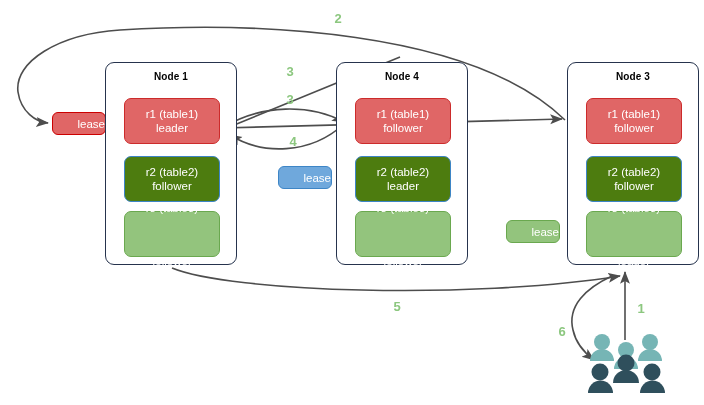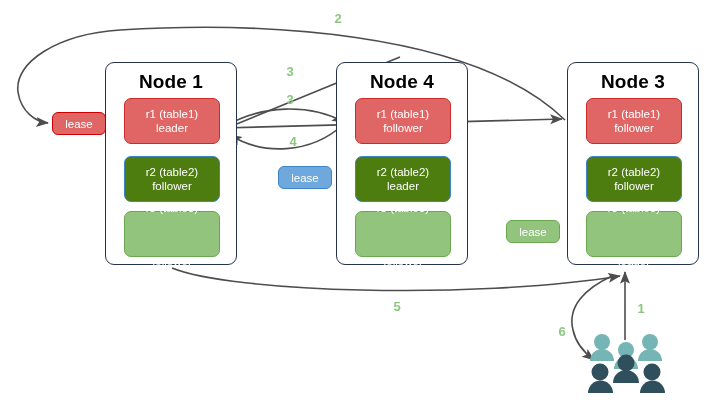--- a/index.html
+++ b/index.html
@@ -31,21 +31,21 @@
     border: 1.4px solid #26334d;
     border-radius: 9px;
     background: #ffffff;
   }
   .node-title {
     position: absolute;
     top: 8px;
     left: 0;
     width: 100%;
     text-align: center;
-    font-size: 19px;
+    font-size: 10px;
     font-weight: bold;
     color: #000000;
     letter-spacing: 0.1px;
   }
   .replica {
     position: absolute;
     box-sizing: border-box;
     border-radius: 7px;
     display: flex;
     flex-direction: column;
@@ -69,21 +69,21 @@
     background: #93c47d;
     border: 1.5px solid #6aa84f;
     gap: 39px;
   }
   .lease {
     position: absolute;
     box-sizing: border-box;
     border-radius: 6px;
     display: flex;
     align-items: center;
-    justify-content: center;
+    justify-content: flex-end;
     color: #ffffff;
     font-size: 11.5px;
   }
   .lease-red {
     background: #e06666;
     border: 1.6px solid #cc0000;
   }
   .lease-blue {
     background: #6fa8dc;
     border: 1.6px solid #3d85c6;

